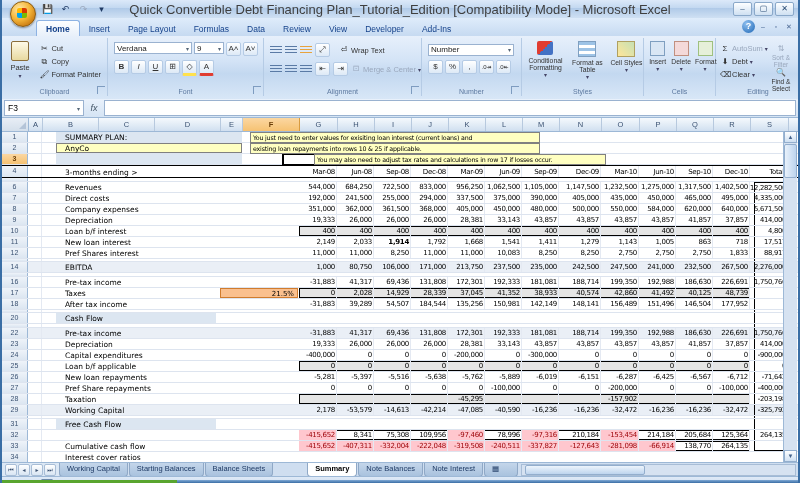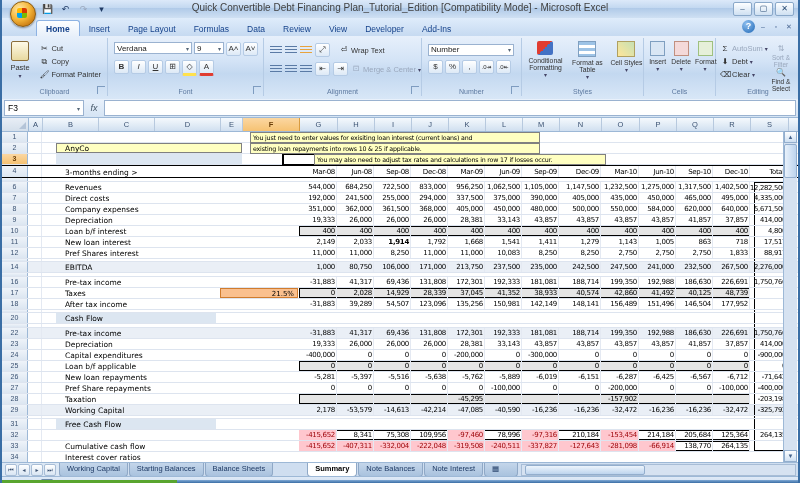--- a/index.html
+++ b/index.html
@@ -10,21 +10,21 @@
   .titlebar{position:absolute;left:0;top:0;width:100%;height:18px;
     background:linear-gradient(#dce9f9,#c2d8f0 45%,#b0cae8 46%,#cfe0f3);display:flex;align-items:center;}
   .orb{position:absolute;left:8px;top:1px;width:24px;height:24px;border-radius:50%;z-index:40;
     background:radial-gradient(circle at 35% 30%,#ffe9a8,#f5b63a 45%,#c97a12 80%);
     border:1px solid #8a5a10;box-shadow:0 1px 2px rgba(0,0,0,.4);}
   .orb-core{position:absolute;left:6px;top:6px;width:10px;height:10px;border-radius:2px;
     background:conic-gradient(#d83b01 0 25%,#7fba00 25% 50%,#00a4ef 50% 75%,#ffb900 75%);}
   .qat{position:absolute;left:38px;top:2px;display:flex;gap:3px;align-items:center;height:14px;}
   .qbtn{width:15px;height:13px;font-size:9px;line-height:13px;text-align:center;color:#1f3a64;border-radius:2px;}
   .qbtn.dis{color:#9aa8bd;}
-  .title-text{position:absolute;left:0;right:0;top:2px;text-align:center;font-size:10px;color:#3f3f3f;}
+  .title-text{position:absolute;left:0;right:0;top:2px;text-align:center;font-size:13px;color:#3f3f3f;}
   .winbtns{position:absolute;right:4px;top:2px;display:flex;gap:2px;}
   .wbtn{width:17px;height:12px;font-size:8px;line-height:11px;text-align:center;color:#274a73;
     background:linear-gradient(#fdfeff,#cfe0f2);border:1px solid #8aa8c9;border-radius:2px;}
   
   .tabrow{position:absolute;left:0;top:18px;width:100%;height:18px;background:linear-gradient(#dfecfb,#c6daf1);display:flex;align-items:flex-end;padding-left:34px;box-sizing:border-box;}
   .rtab{font-size:8.5px;color:#15428b;padding:3px 9px 2px 9px;}
   .rtab.active{background:linear-gradient(#fdfeff,#e8f0fa);border:1px solid #8db2e3;border-bottom:none;border-radius:3px 3px 0 0;color:#15428b;font-weight:bold;}
   .tabrow-right{position:absolute;right:4px;top:20px;display:flex;gap:3px;align-items:center;}
   .helpbtn{width:13px;height:13px;border-radius:50%;background:radial-gradient(circle at 35% 30%,#8fc0f0,#1d66b5);
     color:#fff;font-size:9px;font-weight:bold;text-align:center;line-height:13px;}
@@ -340,20 +340,21 @@
         <div class="ch" style="width: 38px;">O</div>
         <div class="ch" style="width: 37px;">P</div>
         <div class="ch" style="width: 37px;">Q</div>
         <div class="ch" style="width: 37px;">R</div>
         <div class="ch" style="width: 38px;">S</div>
       </div>
     <div id="grid-rows">
         <div class="row">
           <div class="rnum">1</div>
           <div class="acol"></div>
+          <div class="lbl"><div class="cellband" style="left: 14px; top: 0px; bottom: 0px; width: 186px;"></div><span>SUMMARY PLAN:</span></div>
         </div>
         <div class="row">
           <div class="rnum">2</div>
           <div class="acol"></div>
           <div class="lbl"><div class="cellband company" style="left: 14px; top: 0px; bottom: 0px; width: 186px;"></div><span>AnyCo</span></div>
         </div>
         <div class="row">
           <div class="rnum sel">3</div>
           <div class="acol"></div>
           <div class="lbl">
@@ -908,21 +909,21 @@
             <div class="mc" style="width: 38px;">
               <i>-31,883</i>
             </div>
             <div class="mc" style="width: 37px;">
               <i>39,289</i>
             </div>
             <div class="mc" style="width: 37px;">
               <i>54,507</i>
             </div>
             <div class="mc" style="width: 37px;">
-              <i>123,096</i>
+              <i>184,544</i>
             </div>
             <div class="mc" style="width: 37px;">
               <i>135,256</i>
             </div>
             <div class="mc" style="width: 37px;">
               <i>150,981</i>
             </div>
             <div class="mc" style="width: 37px;">
               <i>142,149</i>
             </div>

